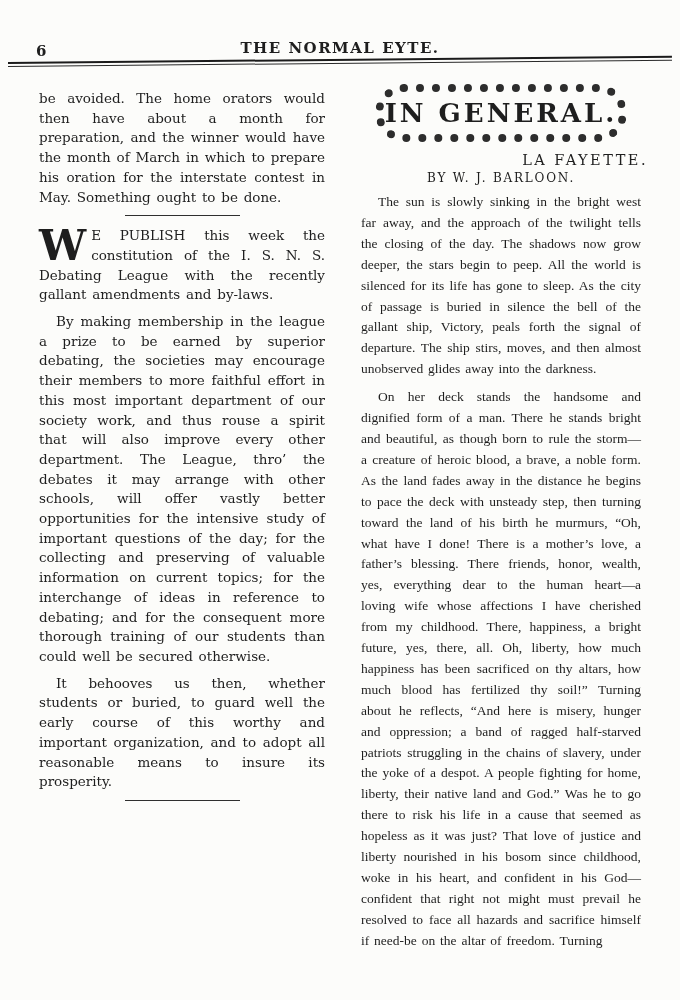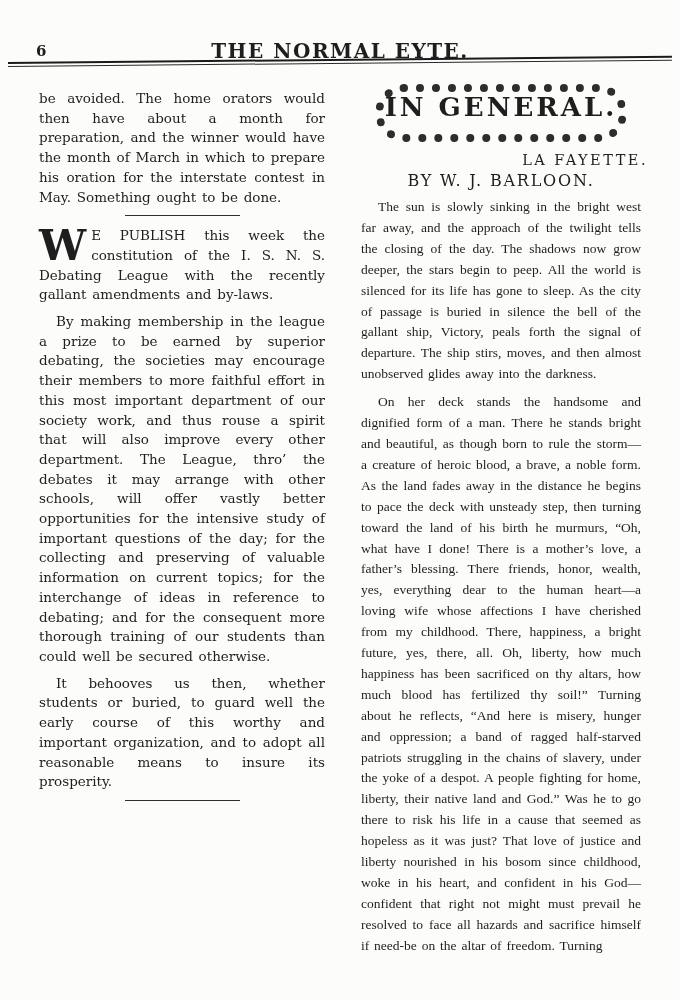--- a/index.html
+++ b/index.html
@@ -17,21 +17,21 @@
   }
   
   .running-head { position:relative; height:66px; }
   .page-number {
     position:absolute; left:36px; top:42px;
     font-size:15px; font-weight:bold;
   }
   .masthead {
     position:absolute; left:0; right:0; top:39px;
     text-align:center;
-    font-size:20px; font-weight:bold; letter-spacing:1.5px;
+    font-size:15px; font-weight:bold; letter-spacing:1.5px;
   }
   .double-rule {
     position:absolute; left:8px; right:8px; top:62px;
     transform:rotate(-0.55deg);
     transform-origin:left center;
   }
   .double-rule .rule-a { height:2px; background:#1b1b1b; margin-bottom:2px; }
   .double-rule .rule-b { height:1px; background:#2a2a2a; }
 
   
@@ -69,39 +69,39 @@
     letter-spacing:0;
   }
 
   
   .banner {
     width:236px;
     height:42px;
     margin:2px auto 10px auto;
     border:8px dotted #2d2d2d;
     border-radius:40px;
-    display:flex; align-items:flex-start; justify-content:center;
+    display:flex; align-items:center; justify-content:center;
     background:#fcfcfa;
   }
   .banner-text {
     font-size:26px;
     font-weight:bold;
     letter-spacing:3px;
     white-space:nowrap;
   }
   .article-title {
     margin:4px 0 3px 0;
     text-align:right;
     font-size:14.5px;
     font-weight:normal;
     letter-spacing:2.5px;
   }
   .article-byline {
     text-align:center;
-    font-size:16px;
+    font-size:12px;
     letter-spacing:1.8px;
     margin-bottom:7px;
   }
 </style>
 </head>
 <body>
 
 <div class="page">
 
   <div class="running-head">

